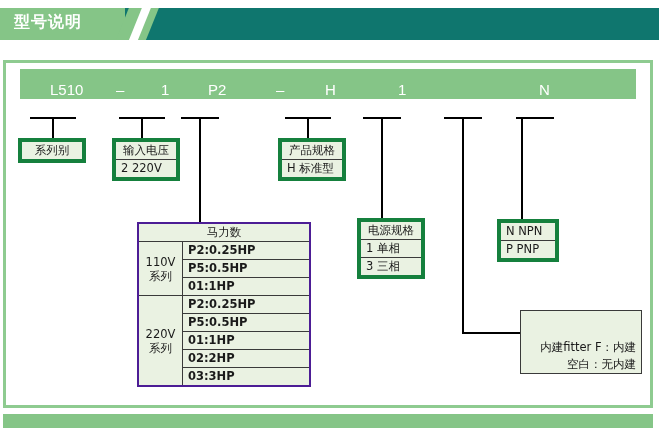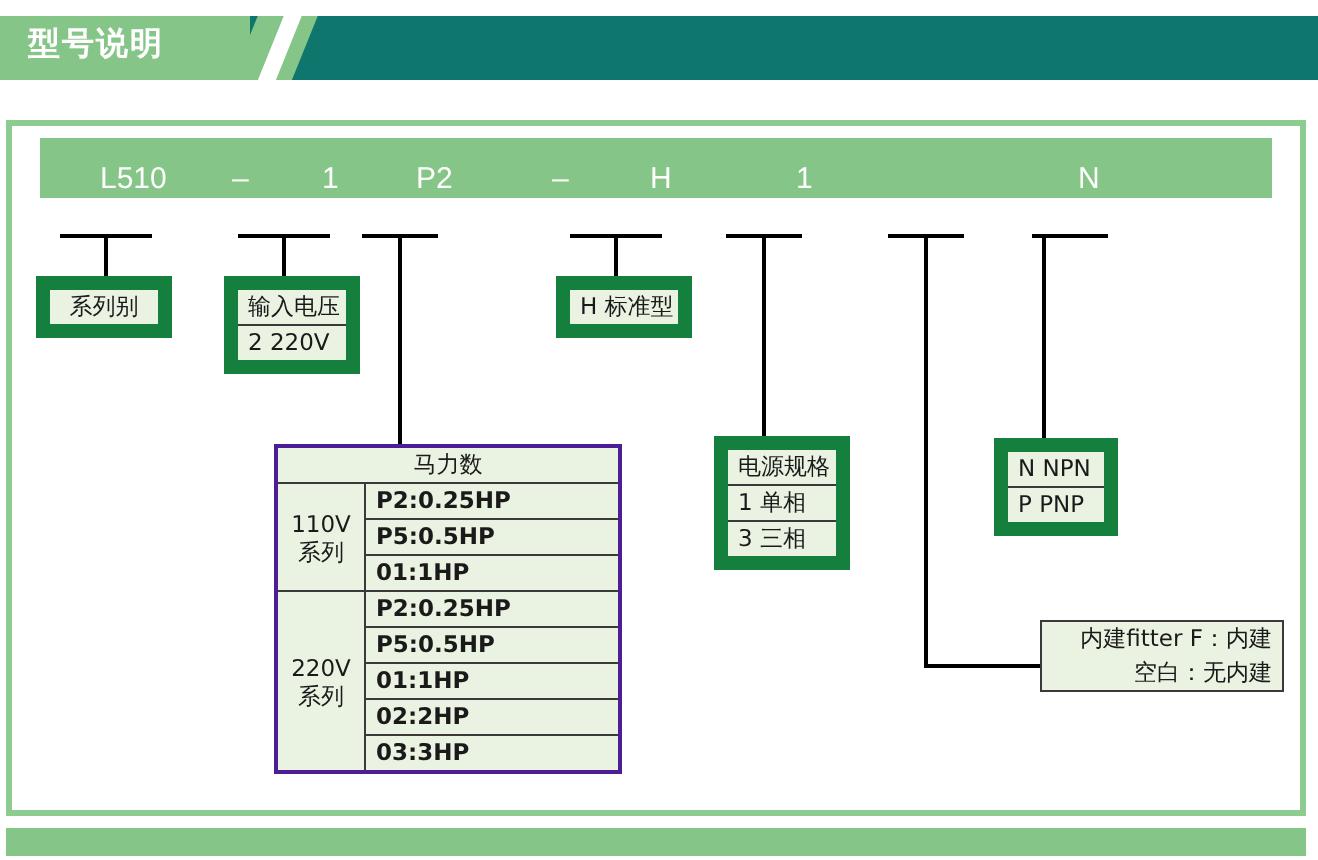--- a/index.html
+++ b/index.html
@@ -94,21 +94,21 @@
   }
   .vline {
     position: absolute;
     width: 2px;
     background: #000000;
   }
 
   
   .box {
     position: absolute;
-    border: 7px solid #15803d;
+    border: 4px solid #15803d;
     background: #eaf2e2;
     box-sizing: border-box;
     font-size: 11.5px;
     color: #1a1a1a;
     font-family: "DejaVu Sans", "Liberation Sans", sans-serif;
   }
   .box-row {
     border-bottom: 1px solid #3a3a3a;
     box-sizing: border-box;
     padding: 1px 5px;
@@ -213,36 +213,37 @@
 <div class="box" style="left:18px; top:138px; width:68px;">
   <div class="box-row center">系列别</div>
 </div>
 
 <div class="box" style="left:112px; top:138px; width:68px;">
   <div class="box-row center">输入电压</div>
   <div class="box-row">2  220V</div>
 </div>
 
 <div class="box" style="left:278px; top:138px; width:68px;">
+  <div class="box-row center">产品规格</div>
   <div class="box-row">H 标准型</div>
 </div>
 
 <div class="box" style="left:357px; top:218px; width:68px;">
   <div class="box-row center">电源规格</div>
   <div class="box-row">1   单相</div>
   <div class="box-row">3   三相</div>
 </div>
 
 <div class="box" style="left:497px; top:219px; width:62px;">
   <div class="box-row">N  NPN</div>
   <div class="box-row">P  PNP</div>
 </div>
 
 <div class="box" style="left:520px; top:310px; width:122px; border:1px solid #3a3a3a;">
-  <div class="box-row right" style="border-bottom:none;">内建fitter F：内建</div>
+  <div class="box-row right" style="border-bottom:none;margin-top:28px;">内建fitter F：内建</div>
   <div class="box-row right" style="border-bottom:none;">空白：无内建</div>
 </div>
 
 <div id="hp-table">
   <div class="hp-title">马力数</div>
 
   <div class="hp-group">
     <div class="hp-label">
       <span>110V</span>
       <span>系列</span>

